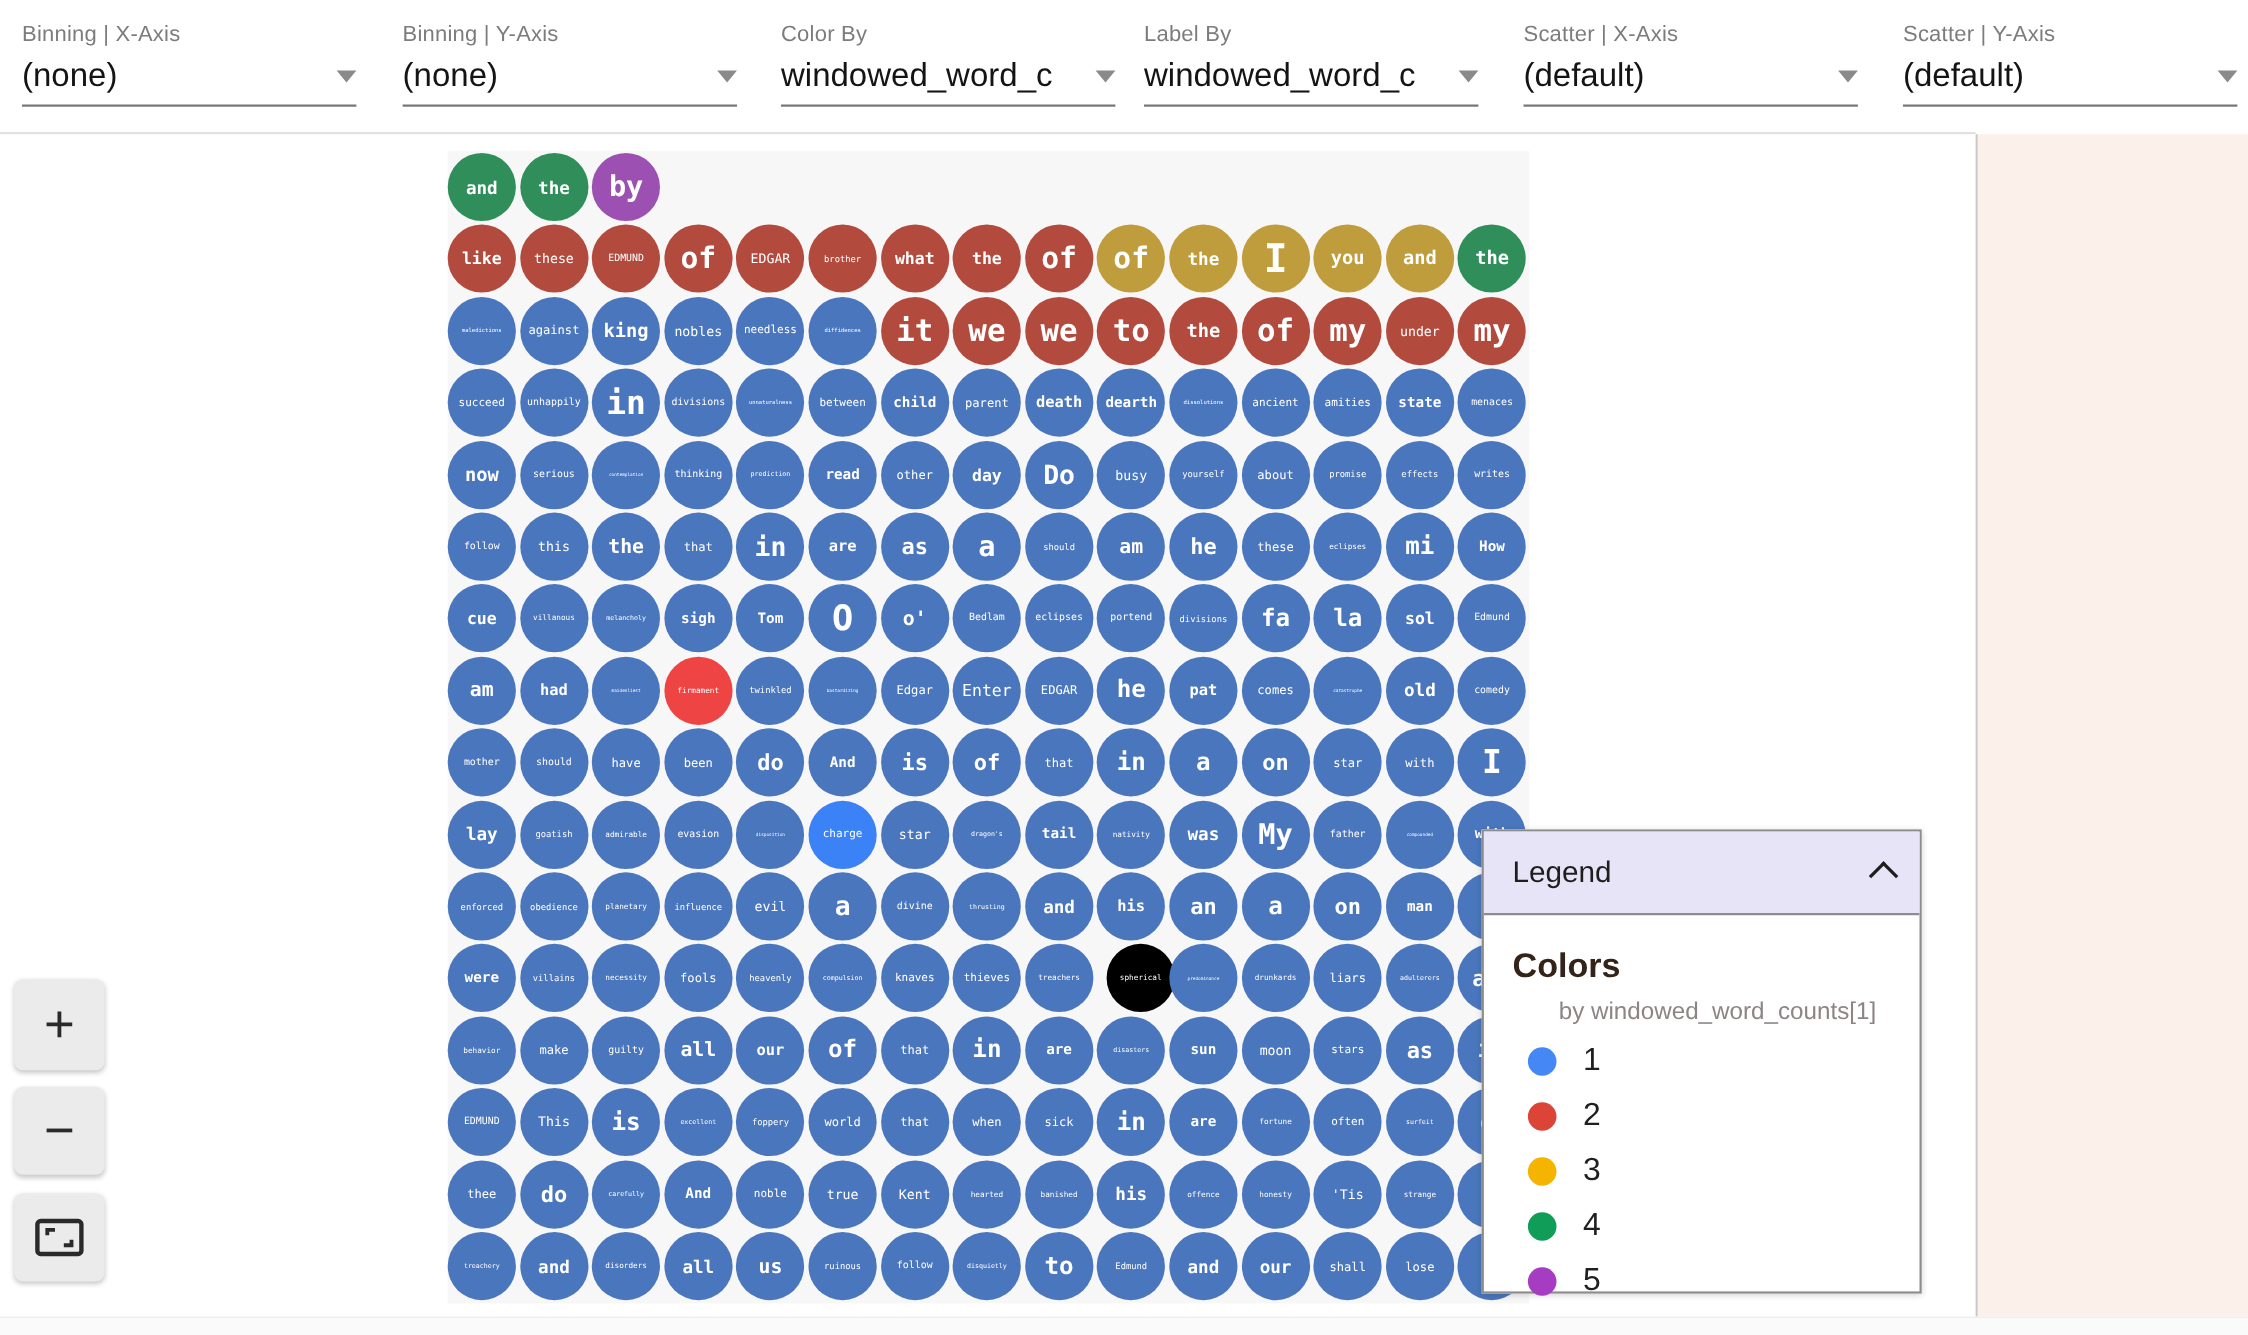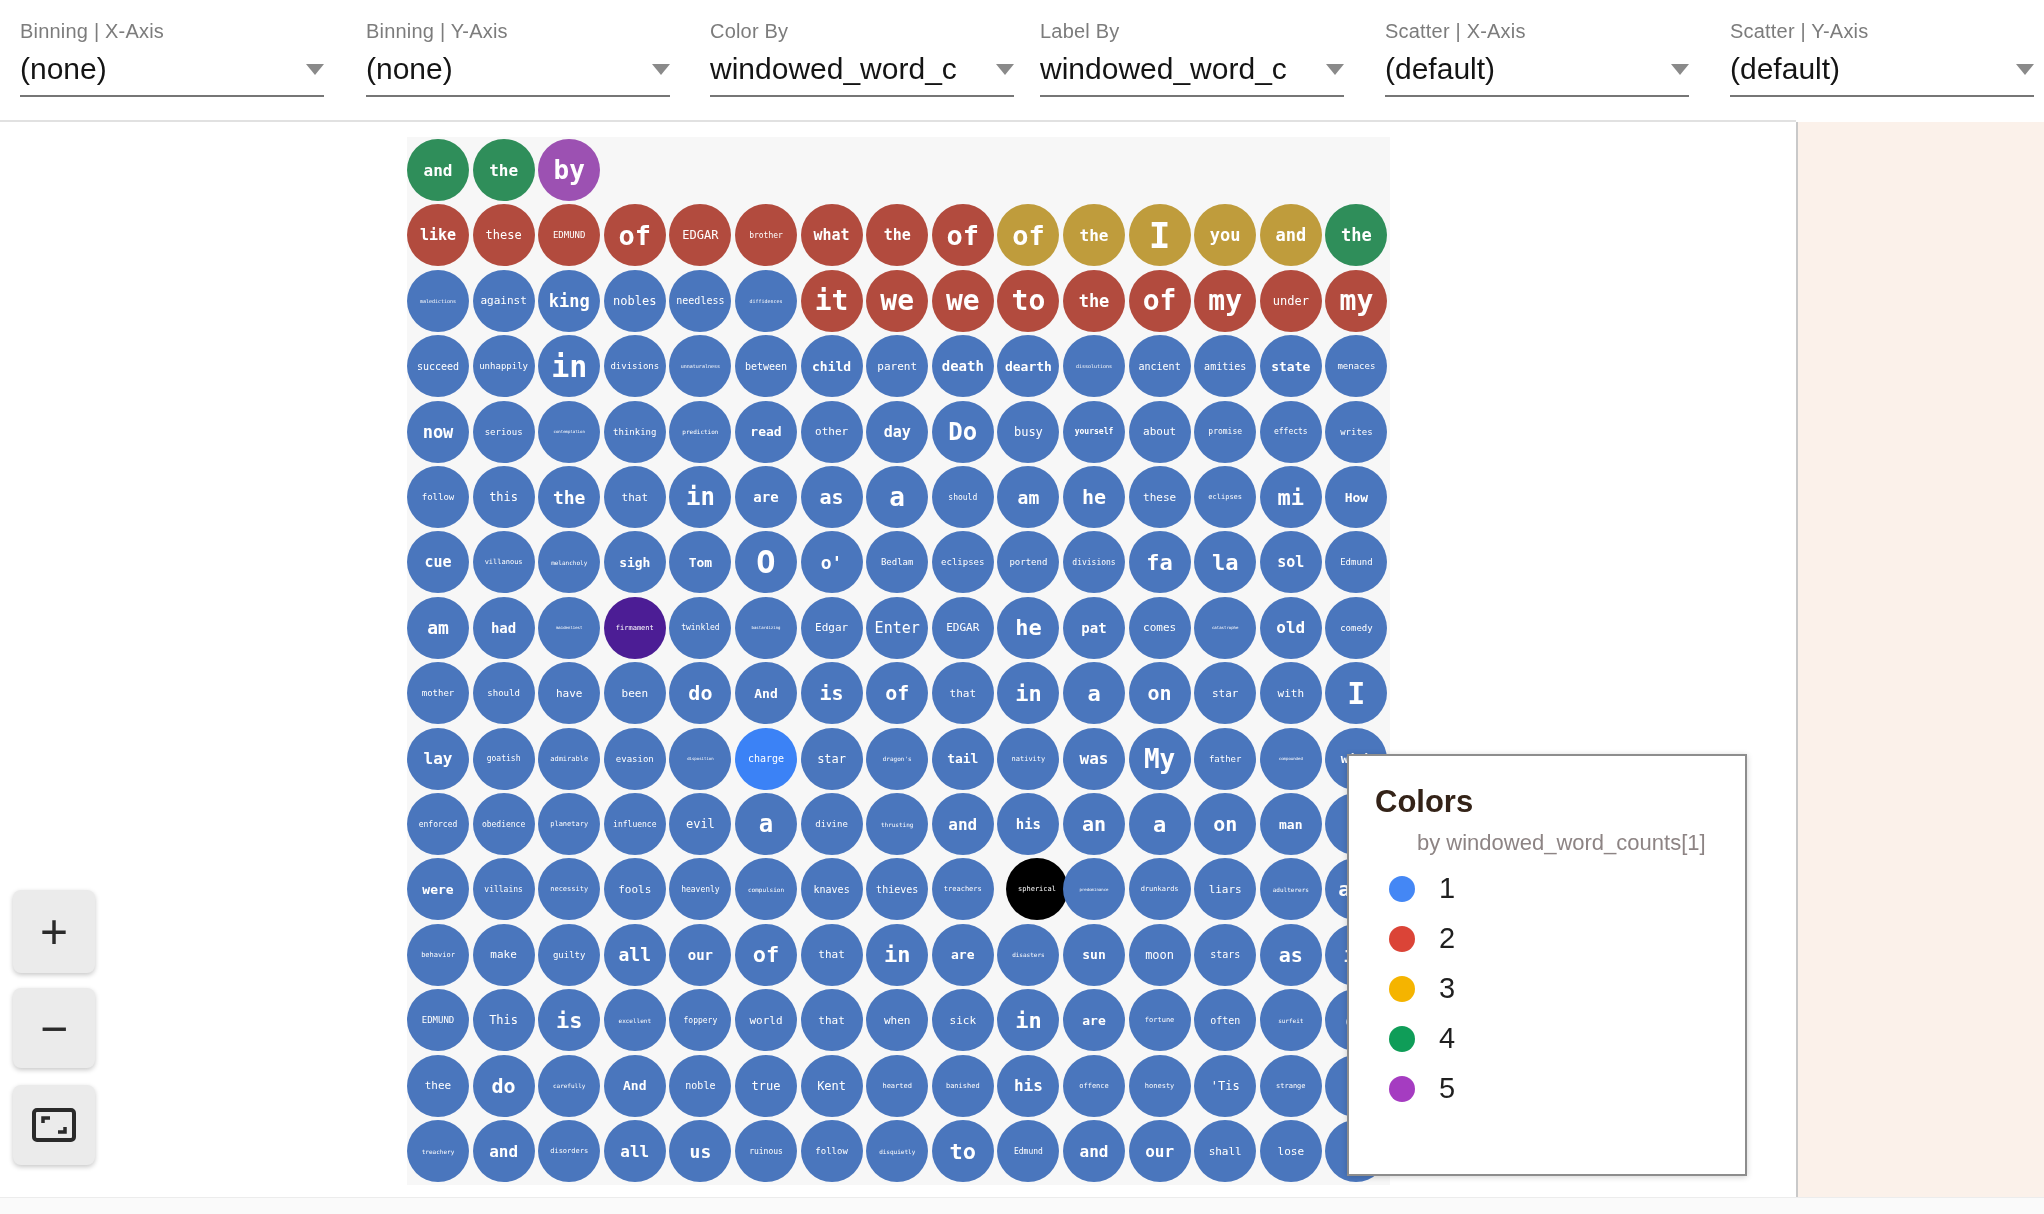--- a/index.html
+++ b/index.html
@@ -150,21 +150,21 @@
     <div class="bubble" style="left: 0px; top: 263.6px; background: rgb(74, 118, 189); font-size: 17px; font-weight: 700;">now</div>
     <div class="bubble" style="left: 65.6px; top: 263.6px; background: rgb(74, 118, 189); font-size: 9px; font-weight: 500;">serious</div>
     <div class="bubble" style="left: 131.2px; top: 263.6px; background: rgb(74, 118, 189); font-size: 4px; font-weight: 500;">contemplation</div>
     <div class="bubble" style="left: 196.8px; top: 263.6px; background: rgb(74, 118, 189); font-size: 9px; font-weight: 500;">thinking</div>
     <div class="bubble" style="left: 262.4px; top: 263.6px; background: rgb(74, 118, 189); font-size: 6px; font-weight: 500;">prediction</div>
     <div class="bubble" style="left: 328px; top: 263.6px; background: rgb(74, 118, 189); font-size: 13px; font-weight: 700;">read</div>
     <div class="bubble" style="left: 393.6px; top: 263.6px; background: rgb(74, 118, 189); font-size: 11px; font-weight: 500;">other</div>
     <div class="bubble" style="left: 459.2px; top: 263.6px; background: rgb(74, 118, 189); font-size: 15px; font-weight: 700;">day</div>
     <div class="bubble" style="left: 524.8px; top: 263.6px; background: rgb(74, 118, 189); font-size: 24px; font-weight: 700;">Do</div>
     <div class="bubble" style="left: 590.4px; top: 263.6px; background: rgb(74, 118, 189); font-size: 12px; font-weight: 500;">busy</div>
-    <div class="bubble" style="left: 656px; top: 263.6px; background: rgb(74, 118, 189); font-size: 8px; font-weight: 700;">yourself</div>
+    <div class="bubble" style="left: 656px; top: 263.6px; background: rgb(74, 118, 189); font-size: 8px; font-weight: 400;">yourself</div>
     <div class="bubble" style="left: 721.6px; top: 263.6px; background: rgb(74, 118, 189); font-size: 11px; font-weight: 500;">about</div>
     <div class="bubble" style="left: 787.2px; top: 263.6px; background: rgb(74, 118, 189); font-size: 8px; font-weight: 500;">promise</div>
     <div class="bubble" style="left: 852.8px; top: 263.6px; background: rgb(74, 118, 189); font-size: 8px; font-weight: 500;">effects</div>
     <div class="bubble" style="left: 918.4px; top: 263.6px; background: rgb(74, 118, 189); font-size: 9px; font-weight: 500;">writes</div>
     <div class="bubble" style="left: 0px; top: 329px; background: rgb(74, 118, 189); font-size: 9px; font-weight: 500;">follow</div>
     <div class="bubble" style="left: 65.6px; top: 329px; background: rgb(74, 118, 189); font-size: 12px; font-weight: 500;">this</div>
     <div class="bubble" style="left: 131.2px; top: 329px; background: rgb(74, 118, 189); font-size: 18px; font-weight: 700;">the</div>
     <div class="bubble" style="left: 196.8px; top: 329px; background: rgb(74, 118, 189); font-size: 11px; font-weight: 500;">that</div>
     <div class="bubble" style="left: 262.4px; top: 329px; background: rgb(74, 118, 189); font-size: 24px; font-weight: 700;">in</div>
     <div class="bubble" style="left: 328px; top: 329px; background: rgb(74, 118, 189); font-size: 14px; font-weight: 700;">are</div>
@@ -188,21 +188,21 @@
     <div class="bubble" style="left: 524.8px; top: 394.4px; background: rgb(74, 118, 189); font-size: 9px; font-weight: 500;">eclipses</div>
     <div class="bubble" style="left: 590.4px; top: 394.4px; background: rgb(74, 118, 189); font-size: 9px; font-weight: 500;">portend</div>
     <div class="bubble" style="left: 656px; top: 394.4px; background: rgb(74, 118, 189); font-size: 8px; font-weight: 500;">divisions</div>
     <div class="bubble" style="left: 721.6px; top: 394.4px; background: rgb(74, 118, 189); font-size: 22px; font-weight: 700;">fa</div>
     <div class="bubble" style="left: 787.2px; top: 394.4px; background: rgb(74, 118, 189); font-size: 22px; font-weight: 700;">la</div>
     <div class="bubble" style="left: 852.8px; top: 394.4px; background: rgb(74, 118, 189); font-size: 15px; font-weight: 700;">sol</div>
     <div class="bubble" style="left: 918.4px; top: 394.4px; background: rgb(74, 118, 189); font-size: 9px; font-weight: 500;">Edmund</div>
     <div class="bubble" style="left: 0px; top: 459.8px; background: rgb(74, 118, 189); font-size: 18px; font-weight: 700;">am</div>
     <div class="bubble" style="left: 65.6px; top: 459.8px; background: rgb(74, 118, 189); font-size: 14px; font-weight: 700;">had</div>
     <div class="bubble" style="left: 131.2px; top: 459.8px; background: rgb(74, 118, 189); font-size: 4px; font-weight: 500;">maidenliest</div>
-    <div class="bubble" style="left: 196.8px; top: 459.8px; background: #4c1d95; font-size: 7px; font-weight: 500;">firmament</div>
+    <div class="bubble" style="left: 196.8px; top: 459.8px; background: #ef4444; font-size: 7px; font-weight: 500;">firmament</div>
     <div class="bubble" style="left: 262.4px; top: 459.8px; background: rgb(74, 118, 189); font-size: 8px; font-weight: 500;">twinkled</div>
     <div class="bubble" style="left: 328px; top: 459.8px; background: rgb(74, 118, 189); font-size: 4px; font-weight: 500;">bastardizing</div>
     <div class="bubble" style="left: 393.6px; top: 459.8px; background: rgb(74, 118, 189); font-size: 11px; font-weight: 500;">Edgar</div>
     <div class="bubble" style="left: 459.2px; top: 459.8px; background: rgb(74, 118, 189); font-size: 15px; font-weight: 500;">Enter</div>
     <div class="bubble" style="left: 524.8px; top: 459.8px; background: rgb(74, 118, 189); font-size: 11px; font-weight: 500;">EDGAR</div>
     <div class="bubble" style="left: 590.4px; top: 459.8px; background: rgb(74, 118, 189); font-size: 22px; font-weight: 700;">he</div>
     <div class="bubble" style="left: 656px; top: 459.8px; background: rgb(74, 118, 189); font-size: 14px; font-weight: 700;">pat</div>
     <div class="bubble" style="left: 721.6px; top: 459.8px; background: rgb(74, 118, 189); font-size: 11px; font-weight: 500;">comes</div>
     <div class="bubble" style="left: 787.2px; top: 459.8px; background: rgb(74, 118, 189); font-size: 4px; font-weight: 500;">catastrophe</div>
     <div class="bubble" style="left: 852.8px; top: 459.8px; background: rgb(74, 118, 189); font-size: 16px; font-weight: 700;">old</div>
@@ -323,20 +323,24 @@
     <div class="bubble" style="left: 524.8px; top: 983px; background: rgb(74, 118, 189); font-size: 22px; font-weight: 700;">to</div>
     <div class="bubble" style="left: 590.4px; top: 983px; background: rgb(74, 118, 189); font-size: 8px; font-weight: 500;">Edmund</div>
     <div class="bubble" style="left: 656px; top: 983px; background: rgb(74, 118, 189); font-size: 16px; font-weight: 700;">and</div>
     <div class="bubble" style="left: 721.6px; top: 983px; background: rgb(74, 118, 189); font-size: 16px; font-weight: 700;">our</div>
     <div class="bubble" style="left: 787.2px; top: 983px; background: rgb(74, 118, 189); font-size: 11px; font-weight: 500;">shall</div>
     <div class="bubble" style="left: 852.8px; top: 983px; background: rgb(74, 118, 189); font-size: 11px; font-weight: 500;">lose</div>
     <div class="bubble" style="left: 918.4px; top: 983px; background: rgb(74, 118, 189); font-size: 6px; font-weight: 500;">no</div>
   </div>
 
 <div class="legend">
+  <div class="legend-header">
+    <span class="t">Legend</span>
+    <span class="chev"></span>
+  </div>
   <div class="legend-body">
     <div class="legend-colors-title">Colors</div>
     <div class="legend-sub">by windowed_word_counts[1]</div>
     <div>
         <div class="legend-item">
           <span class="legend-dot" style="background: rgb(68, 135, 245);"></span>
           <span class="n">1</span>
         </div>
         <div class="legend-item">
           <span class="legend-dot" style="background: rgb(219, 68, 55);"></span>

